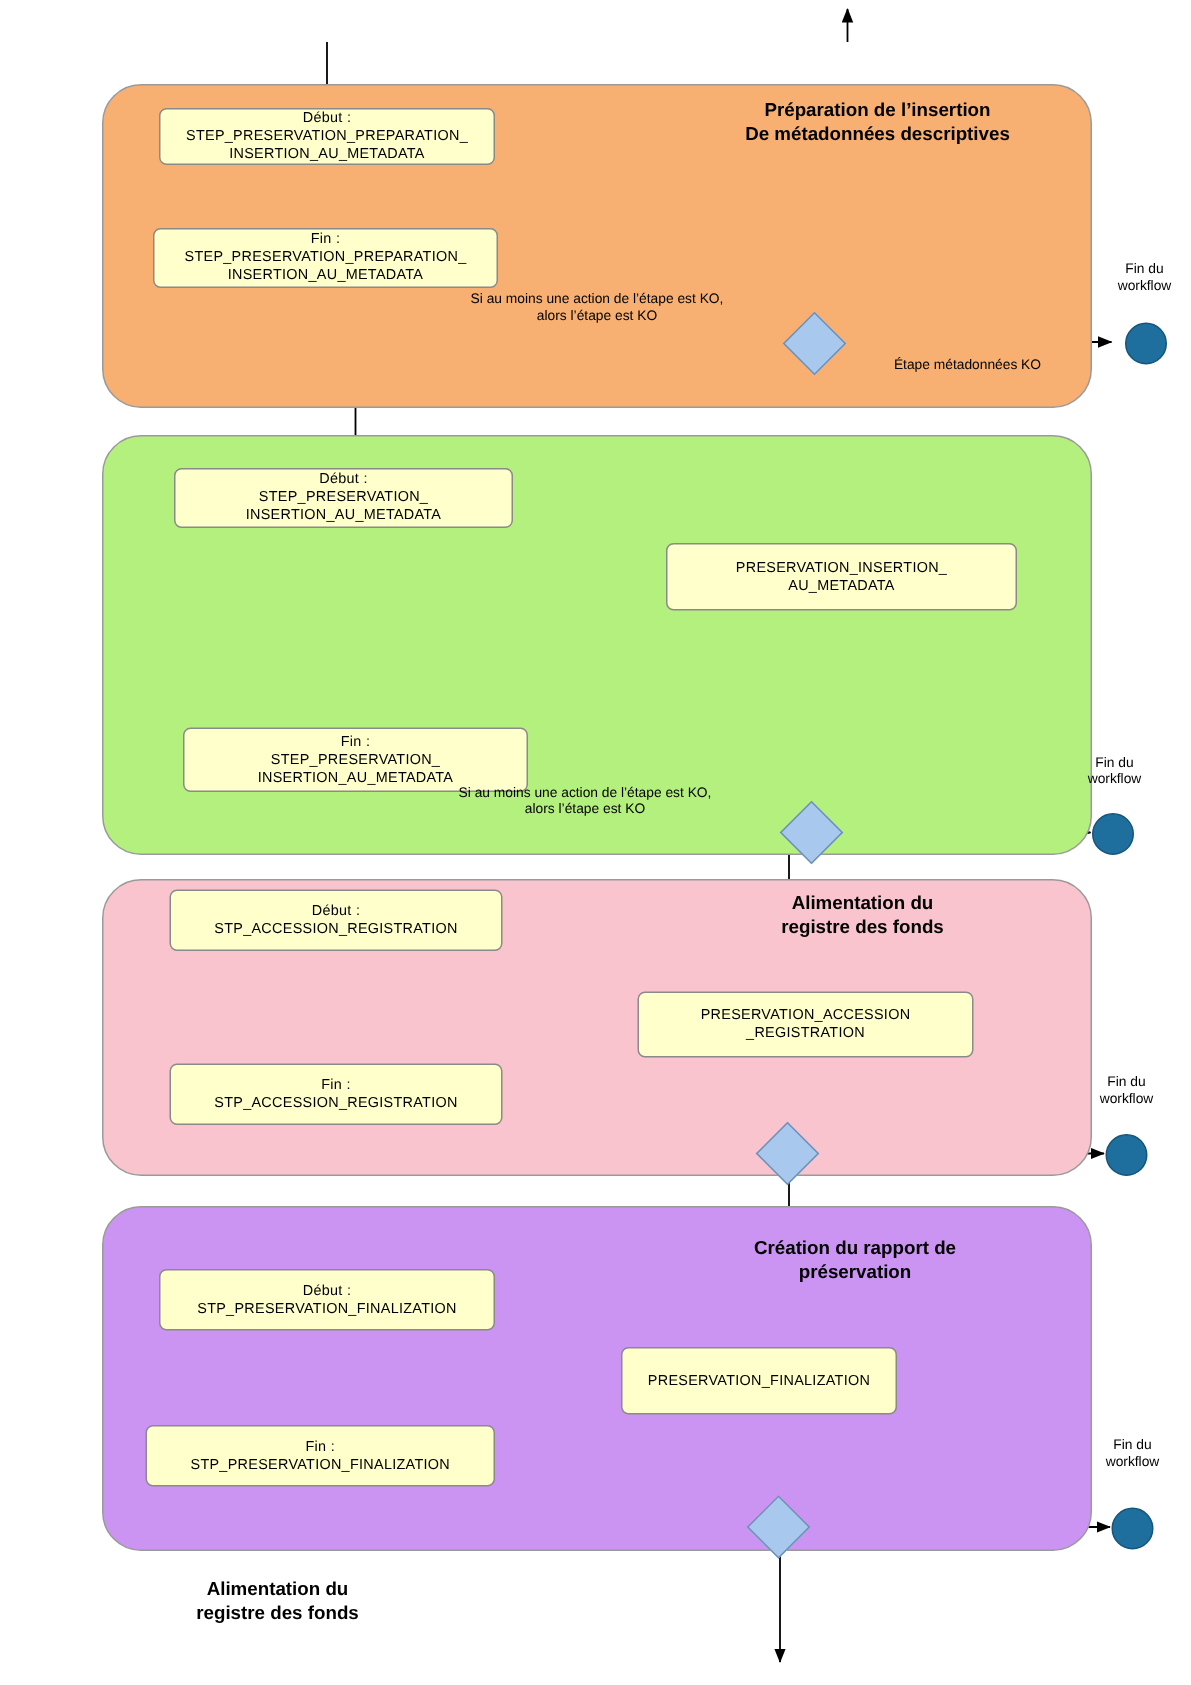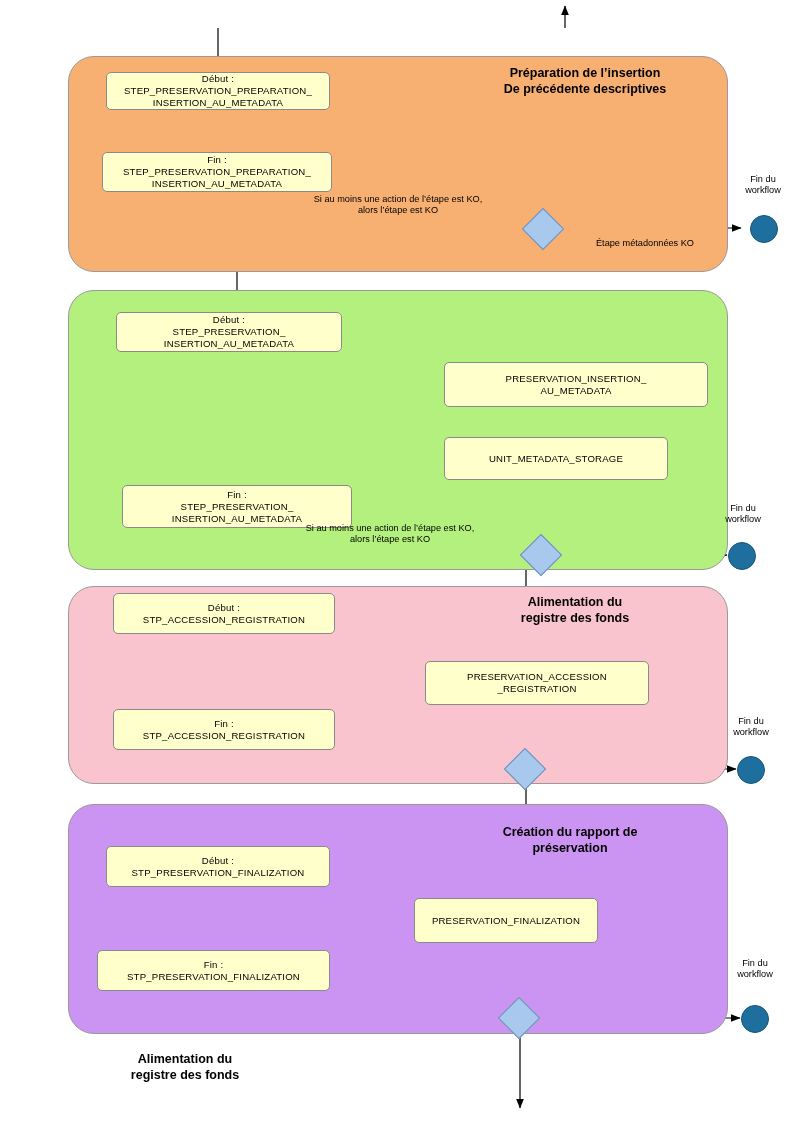--- a/index.html
+++ b/index.html
@@ -82,21 +82,21 @@
     </g>
   </svg>
 
   <div class="band orange" style="left:68px;top:56px;width:660px;height:216px;"></div>
   <div class="band green" style="left:68px;top:290px;width:660px;height:280px;"></div>
   <div class="band pink" style="left:68px;top:586px;width:660px;height:198px;"></div>
   <div class="band purple" style="left:68px;top:804px;width:660px;height:230px;"></div>
 
   <div class="band-title" style="left:440px;top:66px;width:290px;">
     <span style="white-space:pre-line;">Préparation de l’insertion
-De précédente descriptives</span>
+De métadonnées descriptives</span>
   </div>
   <div class="band-title" style="left:450px;top:595px;width:250px;">
     <span style="white-space:pre-line;">Alimentation du
 registre des fonds</span>
   </div>
   <div class="band-title" style="left:430px;top:825px;width:280px;">
     <span style="white-space:pre-line;">Création du rapport de
 préservation</span>
   </div>
 
@@ -108,26 +108,23 @@
   <div class="node" style="left:102px;top:152px;width:230px;height:40px;">
     <span>Fin :
 STEP_PRESERVATION_PREPARATION_
 INSERTION_AU_METADATA</span>
   </div>
   <div class="node" style="left:116px;top:312px;width:226px;height:40px;">
     <span>Début :
 STEP_PRESERVATION_
 INSERTION_AU_METADATA</span>
   </div>
-  <div class="node" style="left:444px;top:362px;width:264px;height:45px;">
+  <div class="node" style="left:444px;top:362px;width:234px;height:45px;">
     <span>PRESERVATION_INSERTION_
 AU_METADATA</span>
-  </div>
-  <div class="node" style="left:444px;top:437px;width:224px;height:43px;">
-    <span>UNIT_METADATA_STORAGE</span>
   </div>
   <div class="node" style="left:122px;top:485px;width:230px;height:43px;">
     <span>Fin :
 STEP_PRESERVATION_
 INSERTION_AU_METADATA</span>
   </div>
   <div class="node" style="left:113px;top:593px;width:222px;height:41px;">
     <span>Début :
 STP_ACCESSION_REGISTRATION</span>
   </div>

